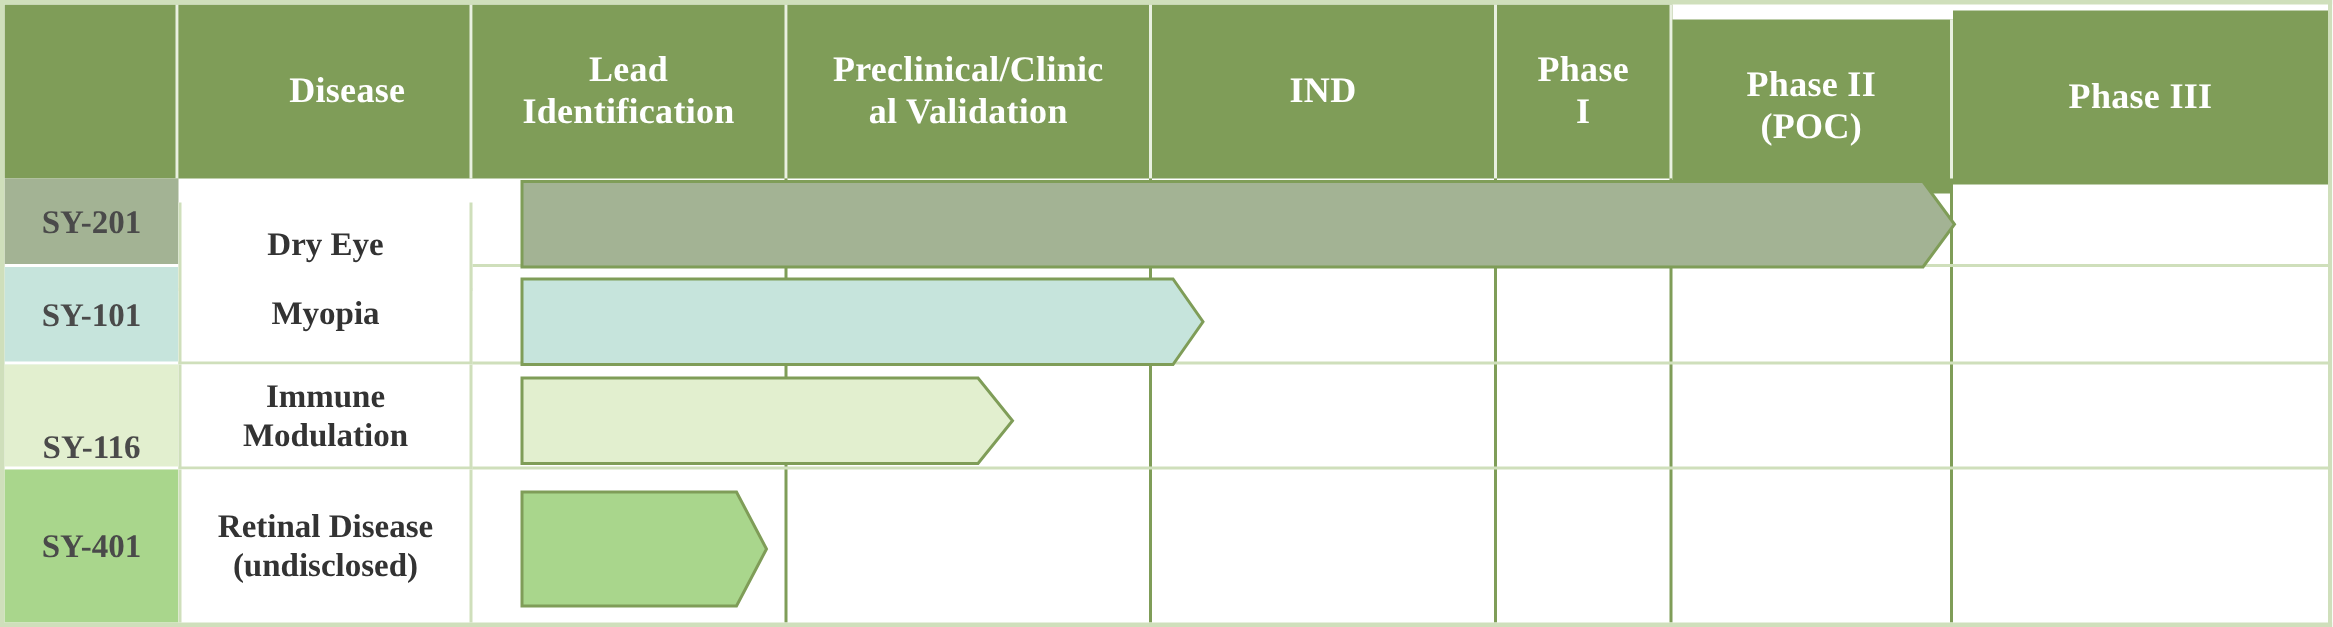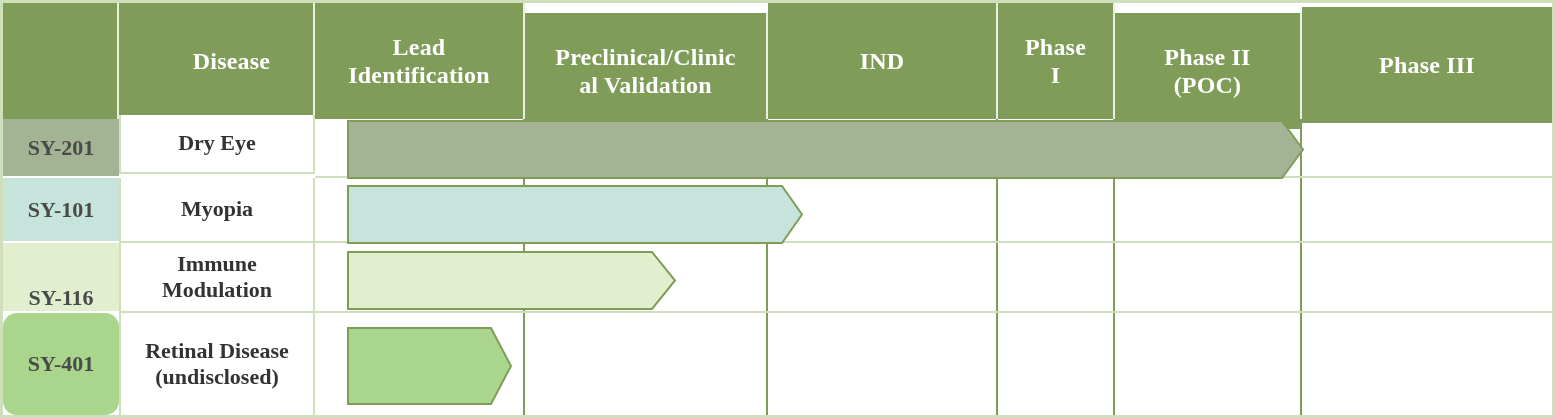--- a/index.html
+++ b/index.html
@@ -50,21 +50,21 @@
     width: 100%;
   }
 
   
   .code-cell {
     color: #4a4a4a;
     font-weight: bold;
     font-size: 22px;
     border-bottom: 2px solid #ffffff;
   }
-  .code-cell.last { border-bottom: none; border-radius: 14px; }
+  .code-cell.last { border-bottom: none; }
 
   
   .disease-cell {
     background: #ffffff;
     color: #333333;
     font-weight: bold;
     font-size: 22px;
     line-height: 1.2;
     border-bottom: 2px solid #cfdfbb;
     border-left: 2px solid #cfdfbb;
@@ -131,21 +131,21 @@
       <div class="hdr-inner"><span>Disease</span></div>
     </div>
 
     <div class="cell hdr" style="left:315px; top:3px; width:210px; height:116px;">
       <div class="hdr-inner">
         <div>Lead</div>
         <div>Identification</div>
       </div>
     </div>
 
-    <div class="cell hdr" style="left:525px; top:13px; width:243px; height:116px;">
+    <div class="cell hdr" style="left:525px; top:3px; width:243px; height:116px;">
       <div class="hdr-inner">
         <div>Preclinical/Clinic</div>
         <div>al Validation</div>
       </div>
     </div>
 
     <div class="cell hdr" style="left:768px; top:3px; width:230px; height:116px;">
       <div class="hdr-inner">
         <div>IND</div>
       </div>
@@ -175,21 +175,21 @@
     <div class="cell code-cell" style="left:3px; top:178px; width:116px; height:65px; background:#c6e4dc;">
       <span>SY-101</span>
     </div>
     <div class="cell code-cell" style="left:3px; top:243px; width:116px; height:70px; background:#e2efcf;align-items:flex-end;">
       <span>SY-116</span>
     </div>
     <div class="cell code-cell last" style="left:3px; top:313px; width:116px; height:102px; background:#a9d68c;">
       <span>SY-401</span>
     </div>
 
-    <div class="cell disease-cell" style="left:119px; top:115px; width:196px; height:59px;">
+    <div class="cell disease-cell" style="left:119px; top:135px; width:196px; height:59px;">
       <div class="disease-inner">
         <div>Dry Eye</div>
       </div>
     </div>
     <div class="cell disease-cell" style="left:119px; top:178px; width:196px; height:65px;">
       <div class="disease-inner">
         <div>Myopia</div>
       </div>
     </div>
     <div class="cell disease-cell" style="left:119px; top:243px; width:196px; height:70px;">

